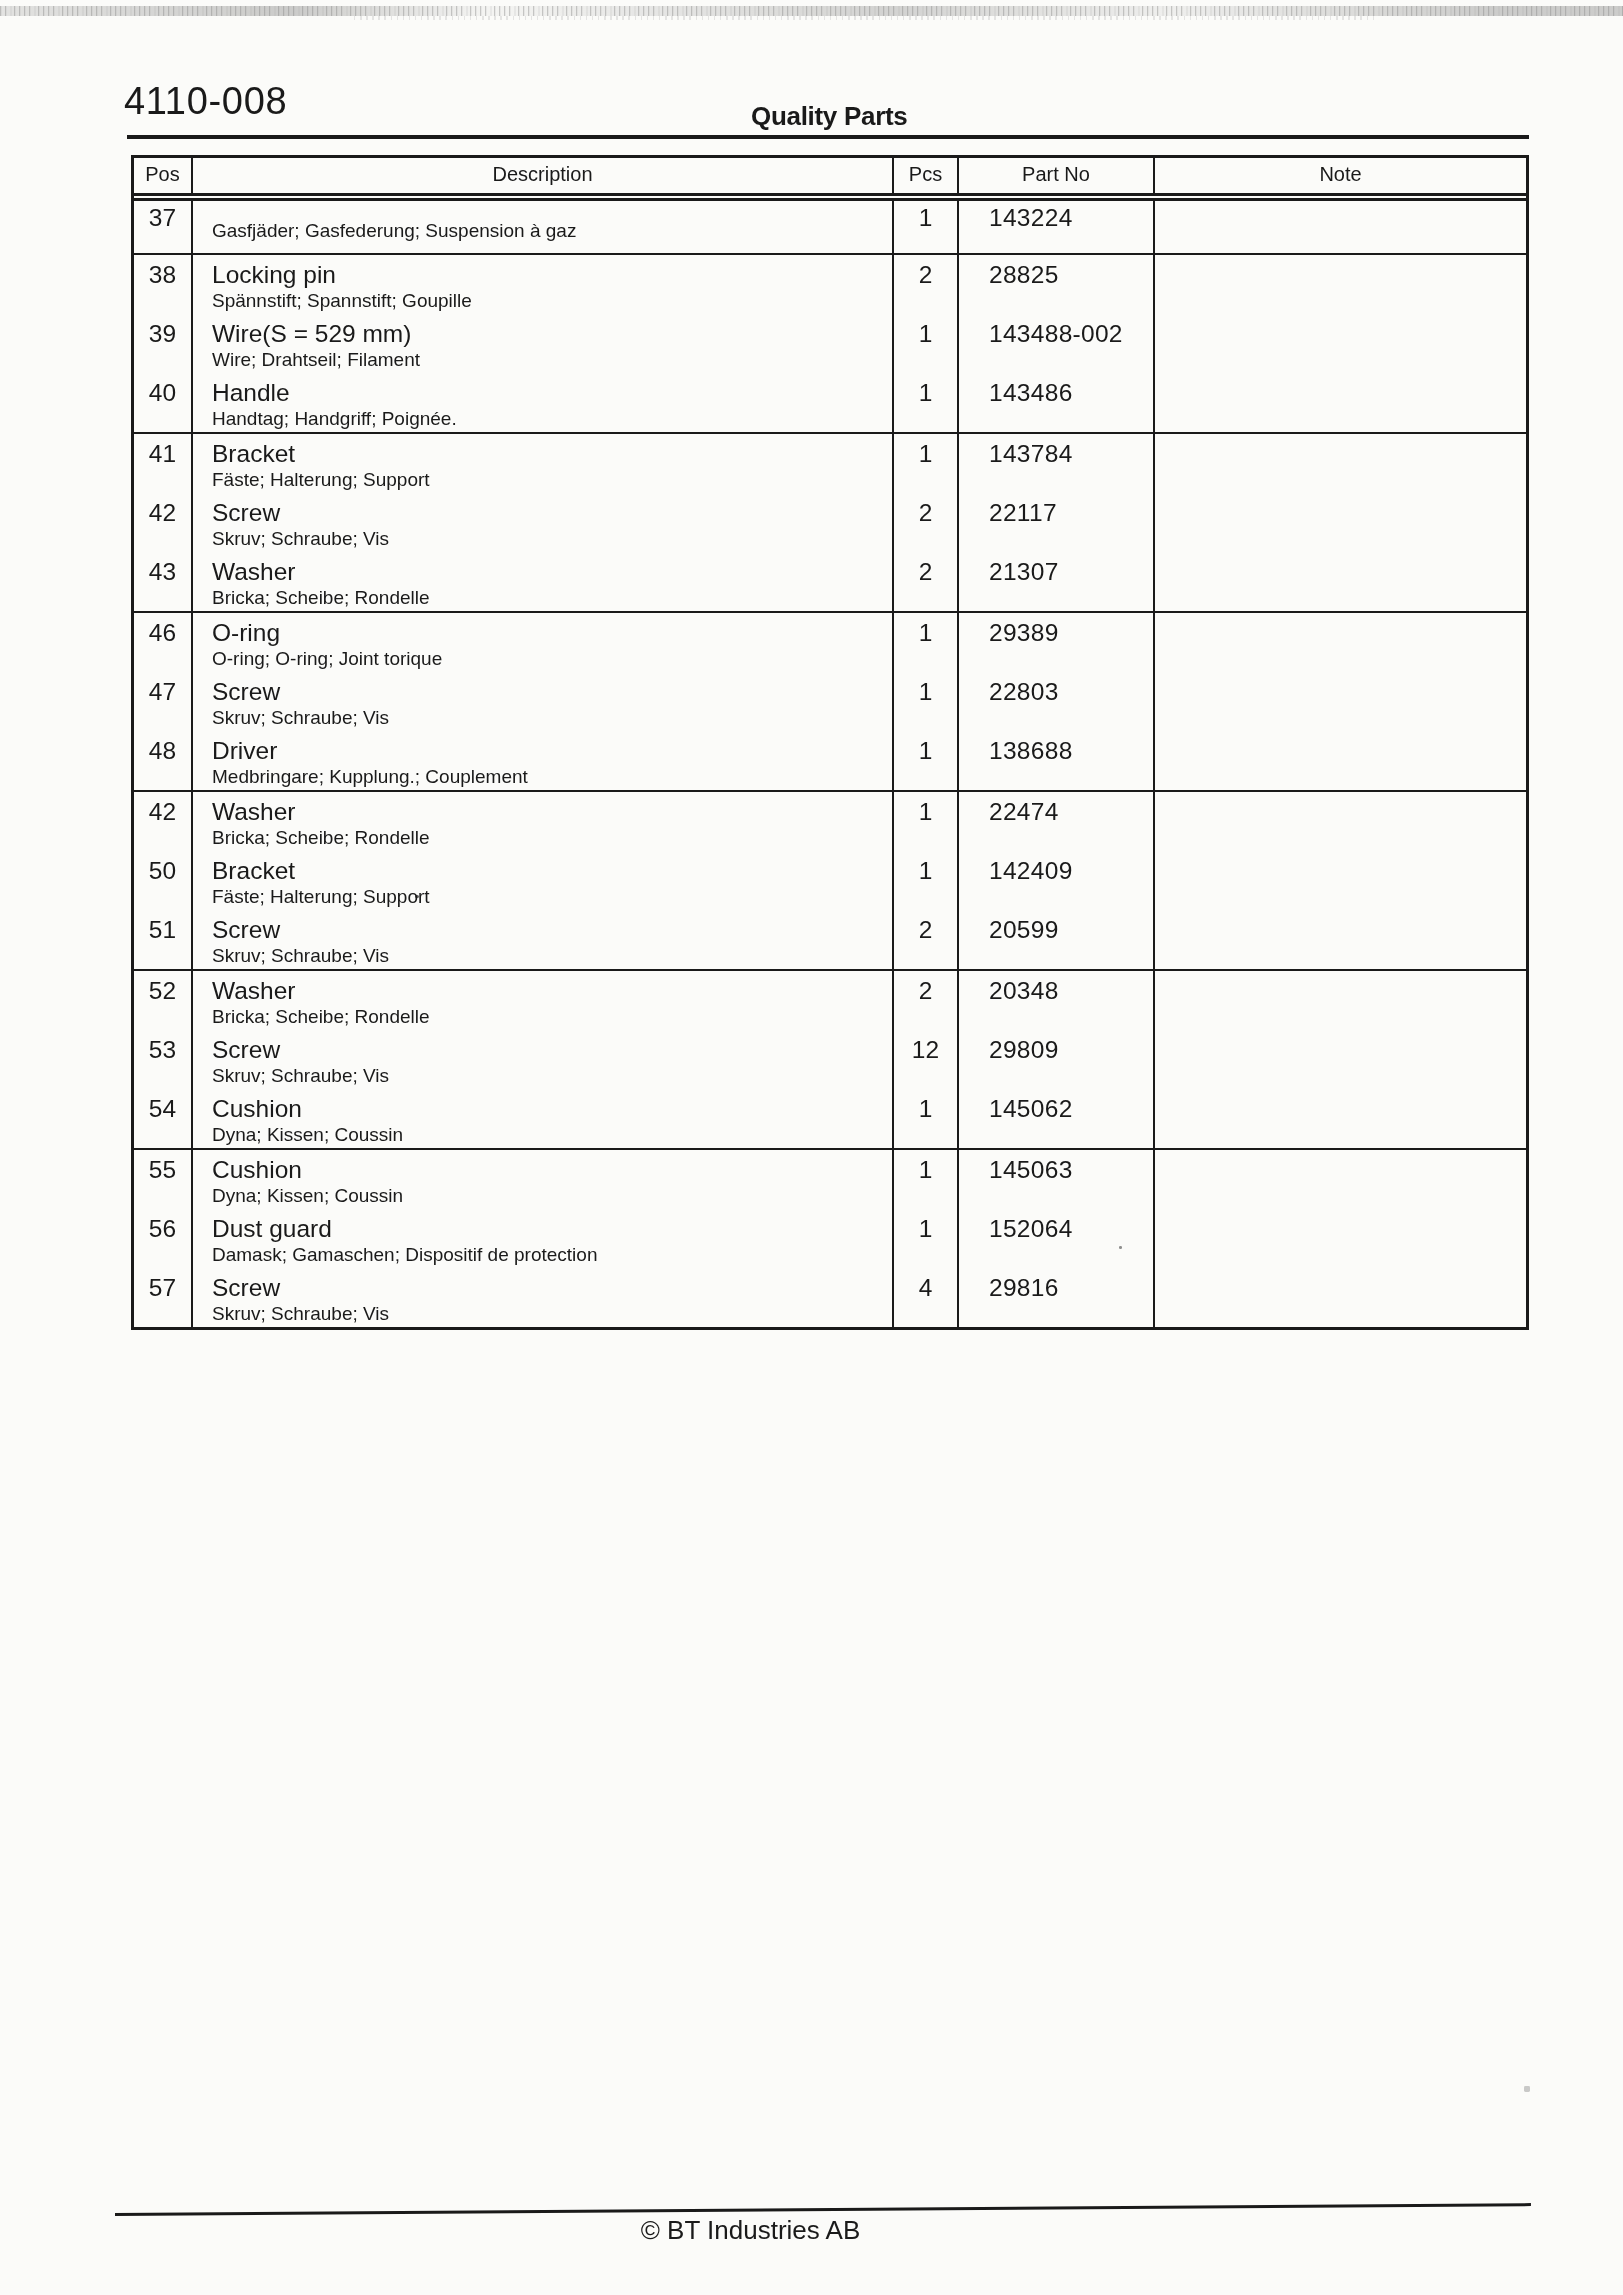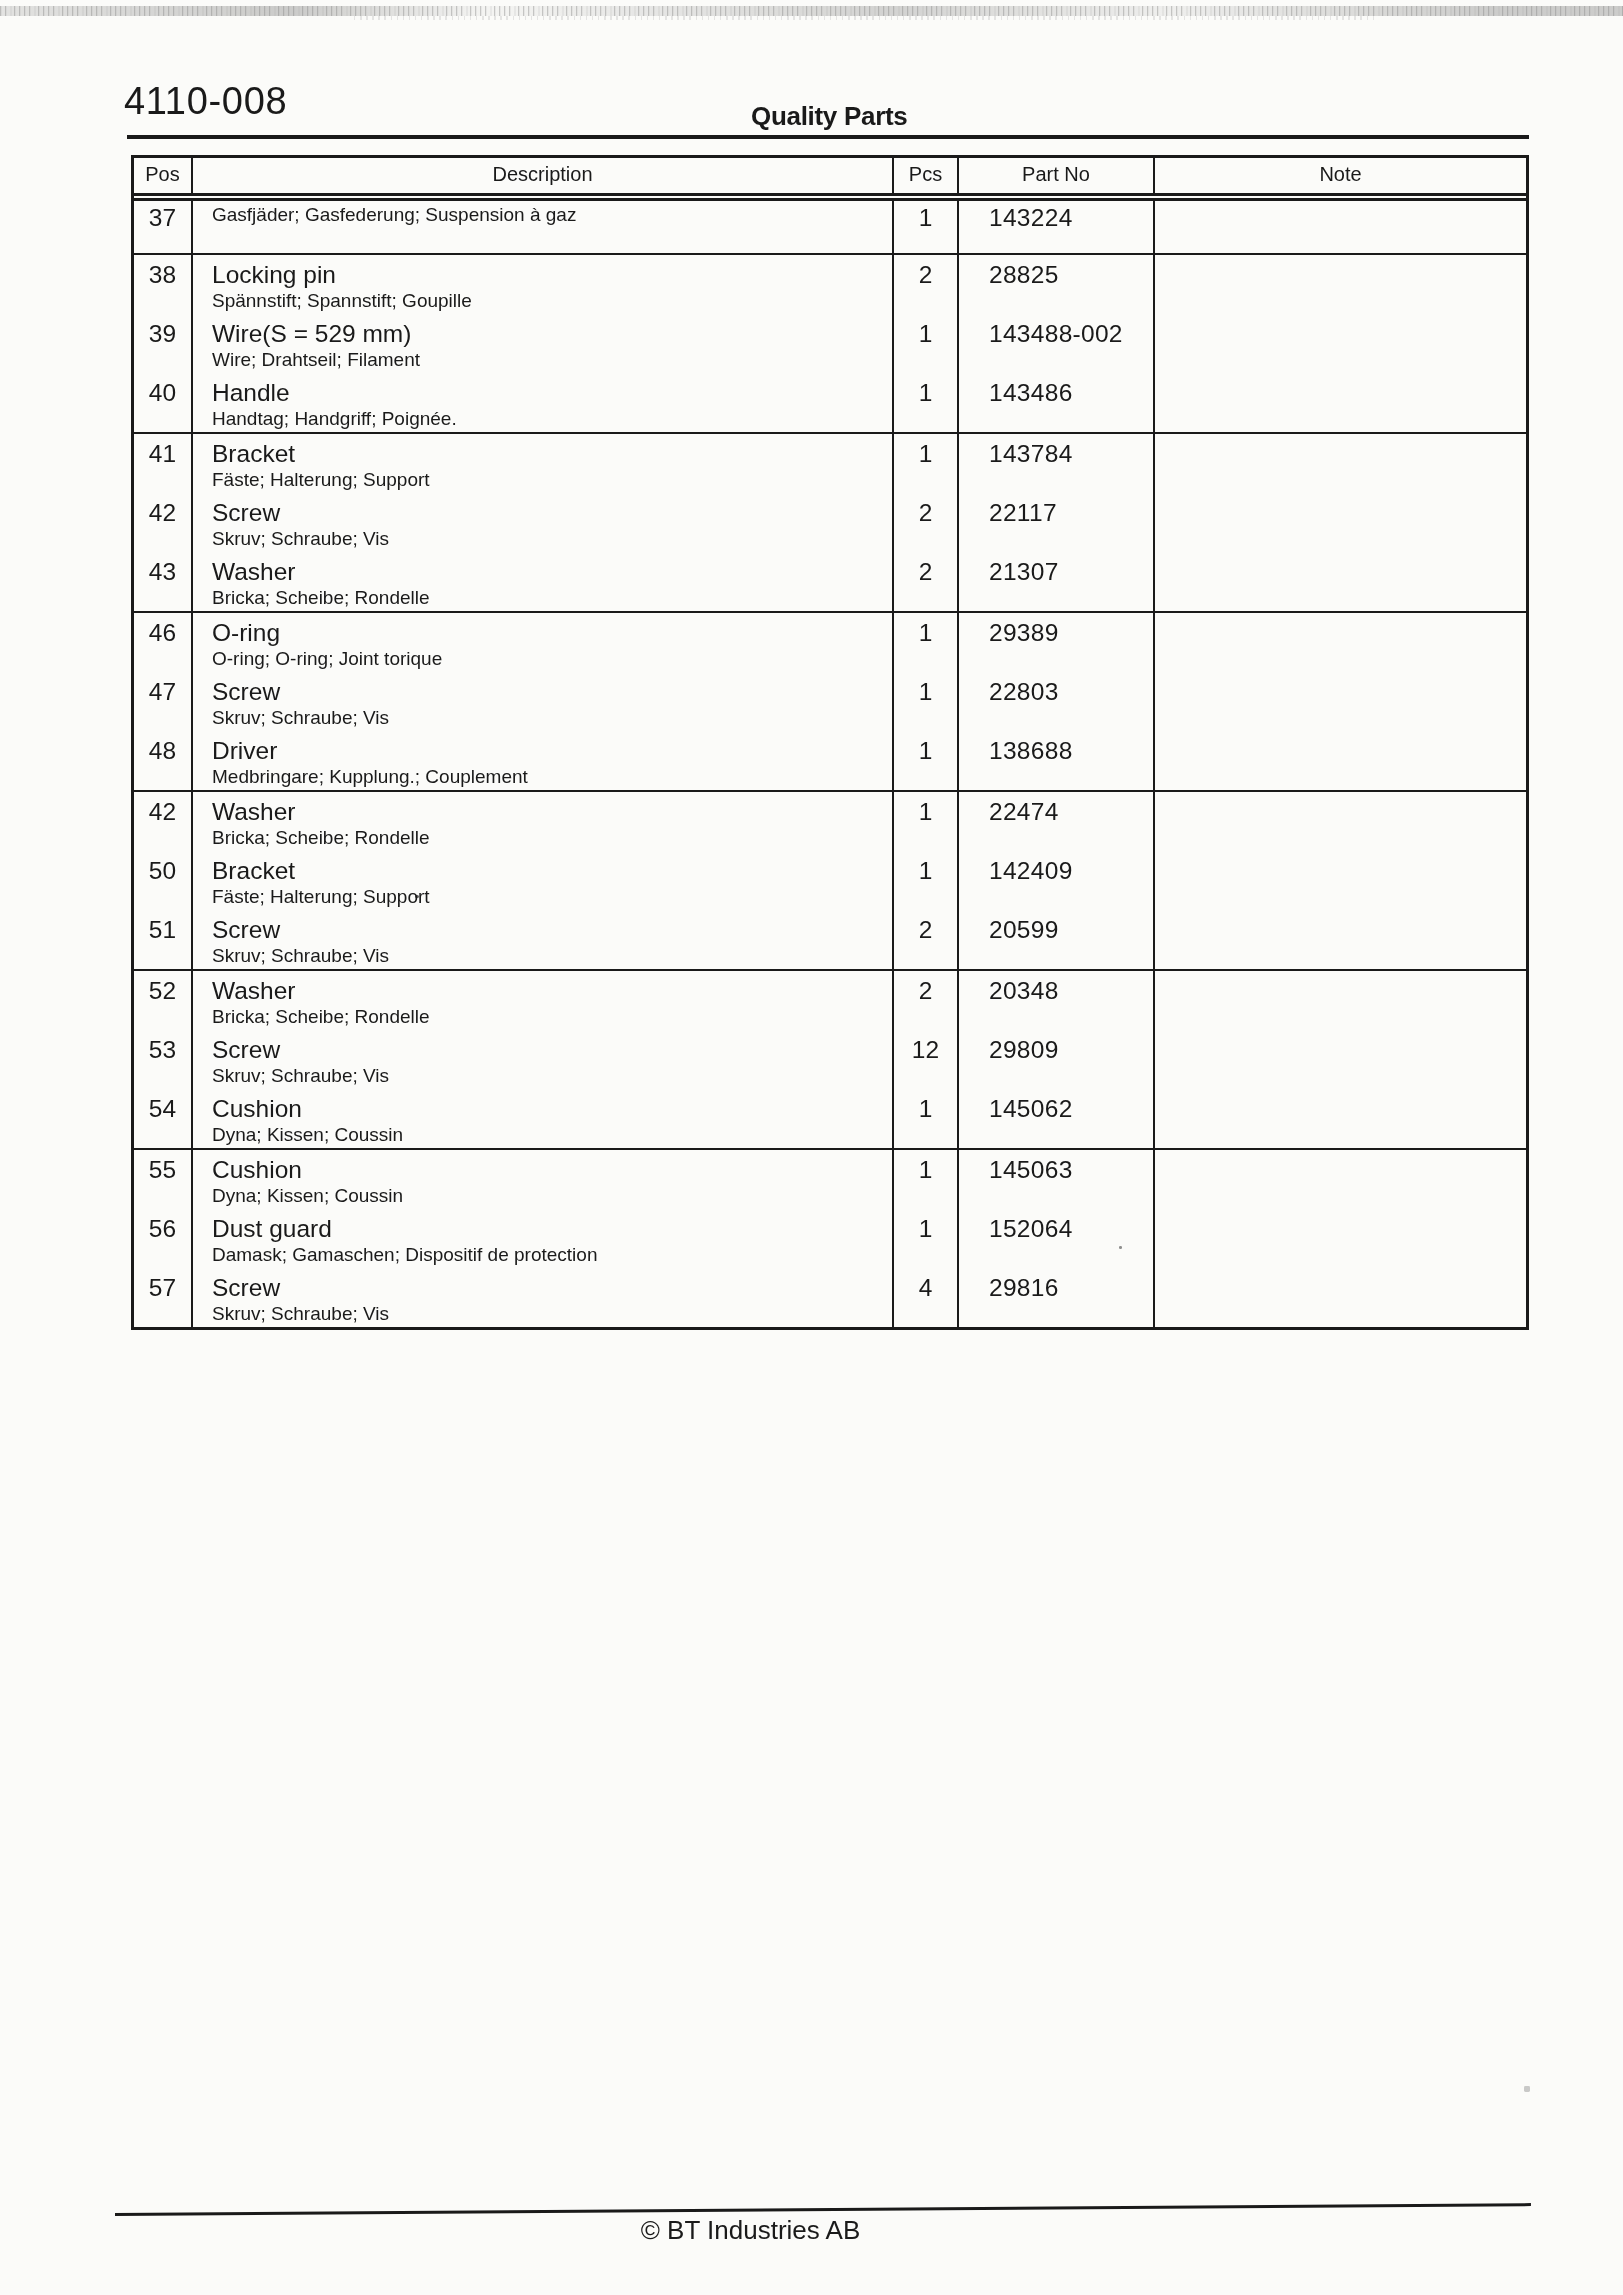--- a/index.html
+++ b/index.html
@@ -47,21 +47,21 @@
 
   .group + .group { border-top:2.7px solid var(--ink); }
   .item { height:59px; }
   .group:first-child .item { height:52px; }
   .c { padding-top:5.5px; }
   .group:first-child .c { padding-top:3.4px; }
   .c.pos { text-align:center; font-size:24.5px; line-height:27px; }
   .c.desc { padding-left:19px; }
   .main { font-size:24.5px; line-height:27px; }
   .sub { font-size:19px; line-height:22px; margin-top:2px; }
-  .group:first-child .sub { margin-top:0; }
+  .group:first-child .sub { margin-top:16px; }
   .c.pcs { text-align:center; font-size:24.5px; line-height:27px; }
   .c.part { padding-left:30px; font-size:24.5px; line-height:27px; letter-spacing:0.3px; }
   .c.note { }
 
   
   .footer-rule { position:absolute; left:115px; top:2213px; width:1416px; height:3.4px; background:var(--ink);
                  transform:rotate(-0.4deg); transform-origin:left center; }
   .footer-text { position:absolute; left:0; top:2216px; width:1501px; text-align:center; font-size:26px; line-height:29px; }
 </style>
 </head>

